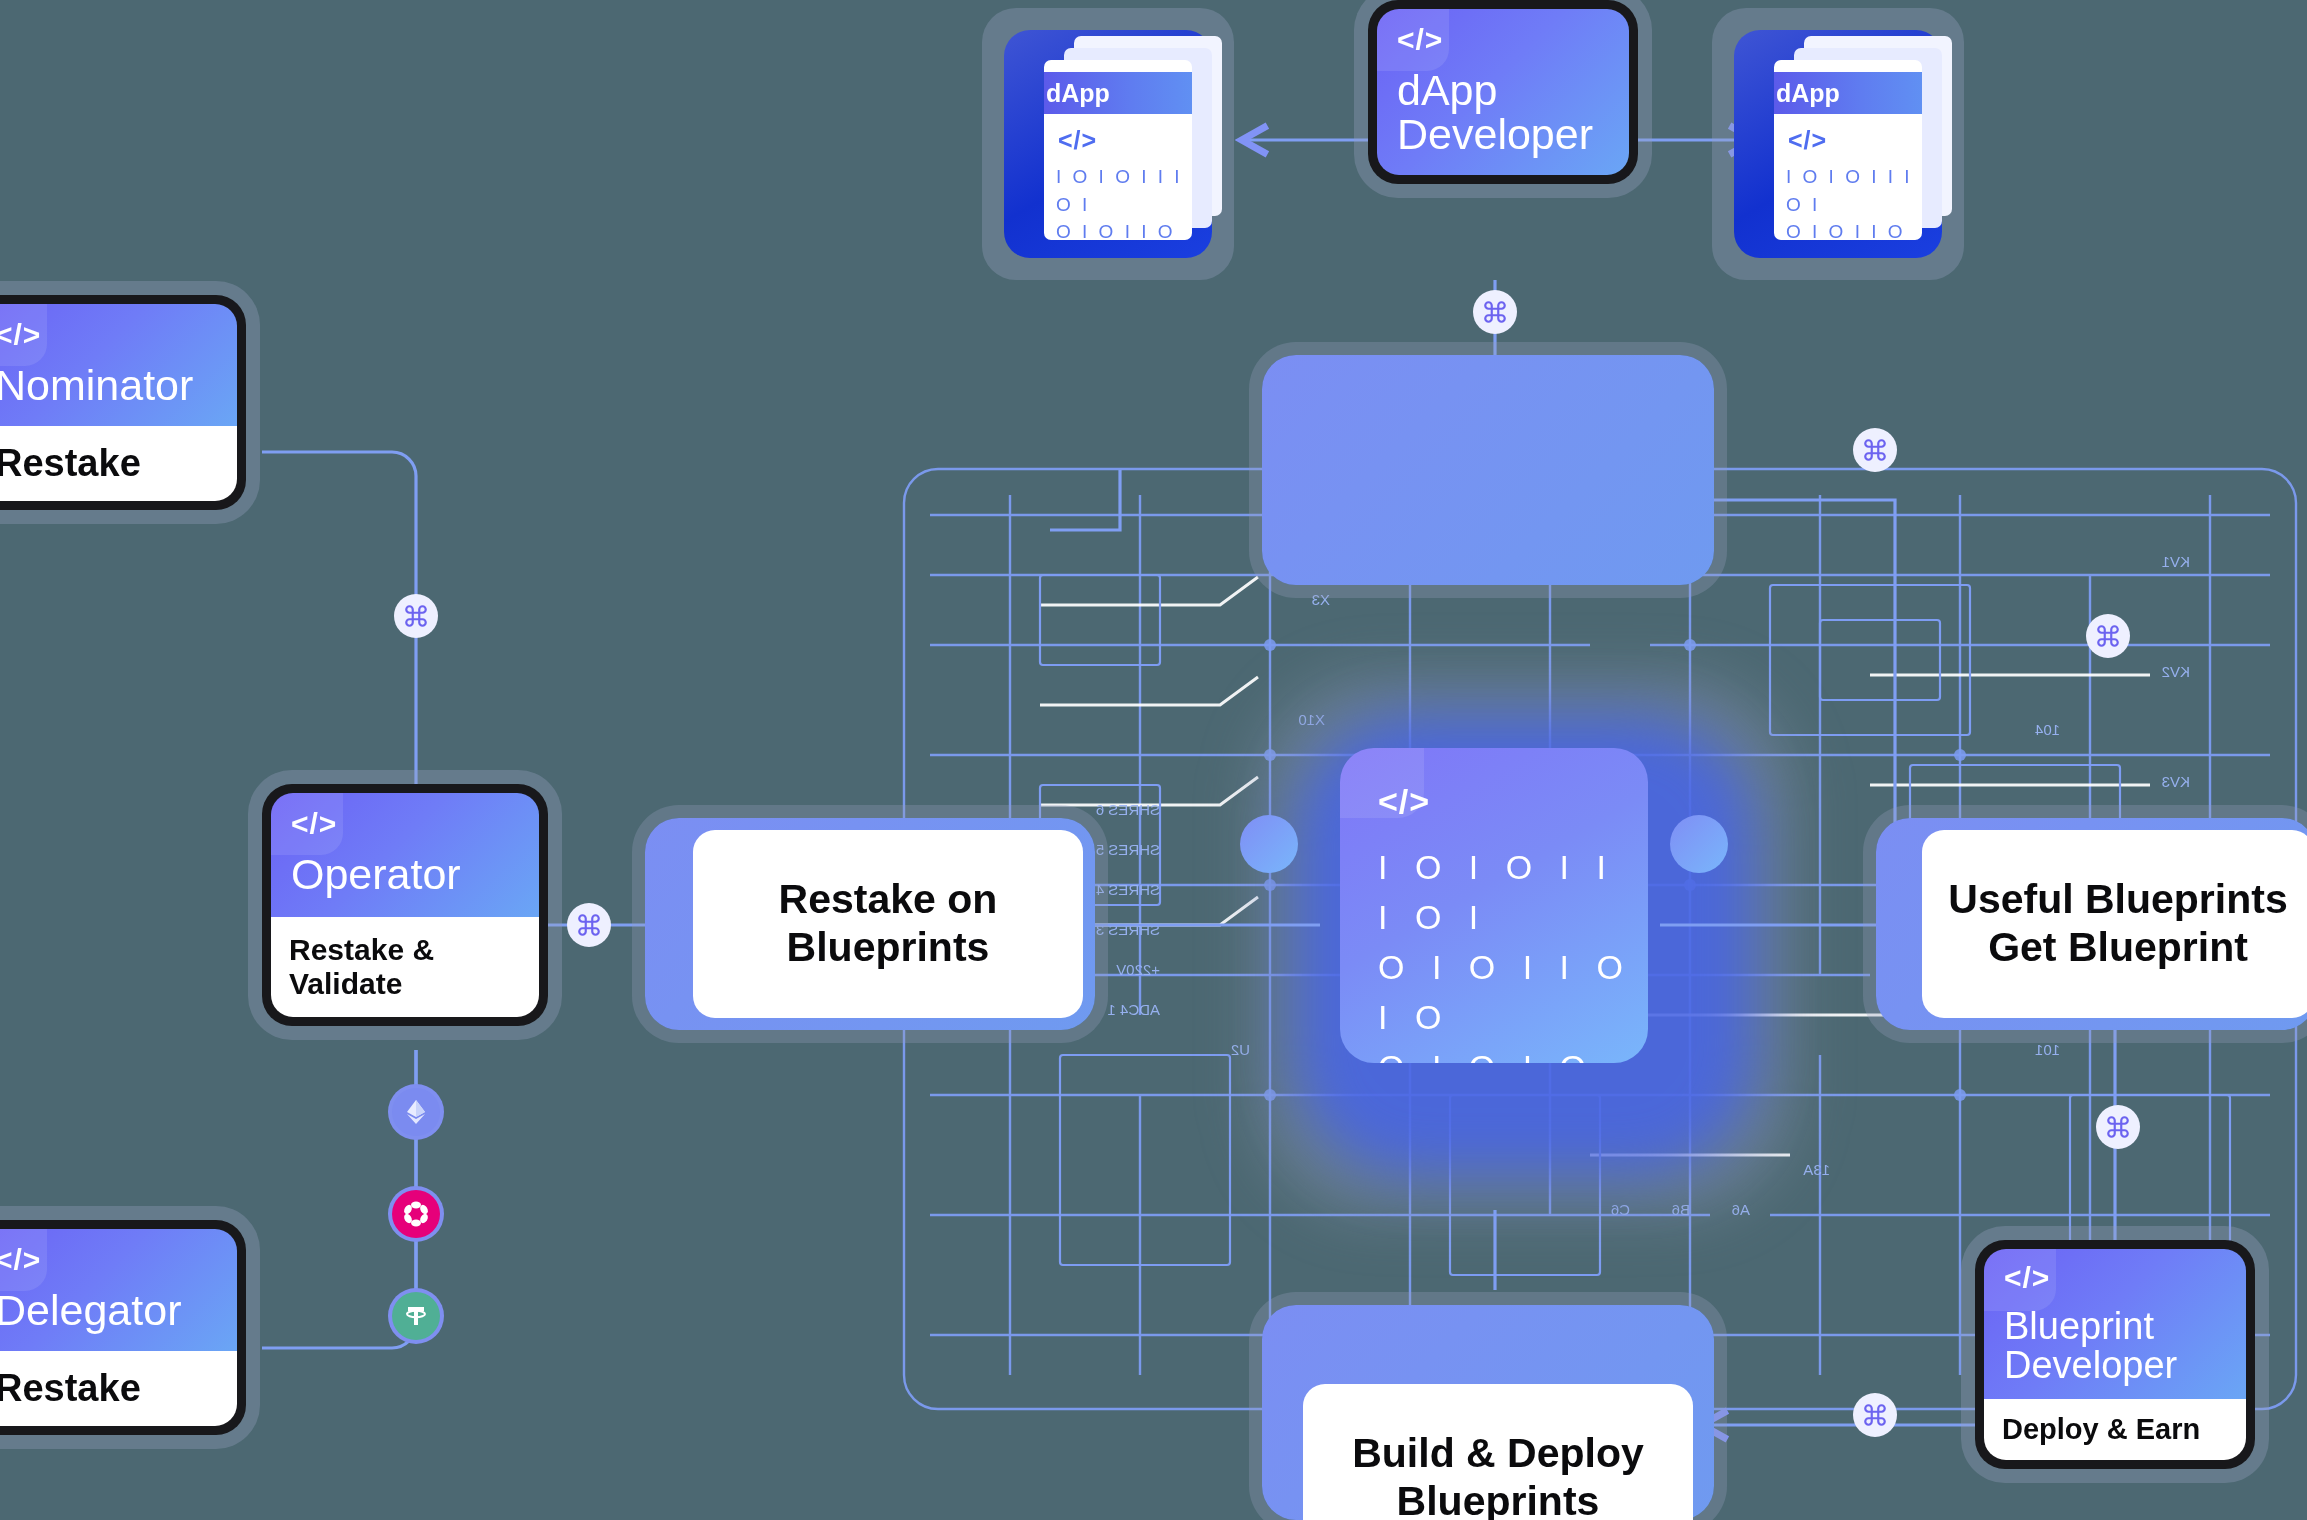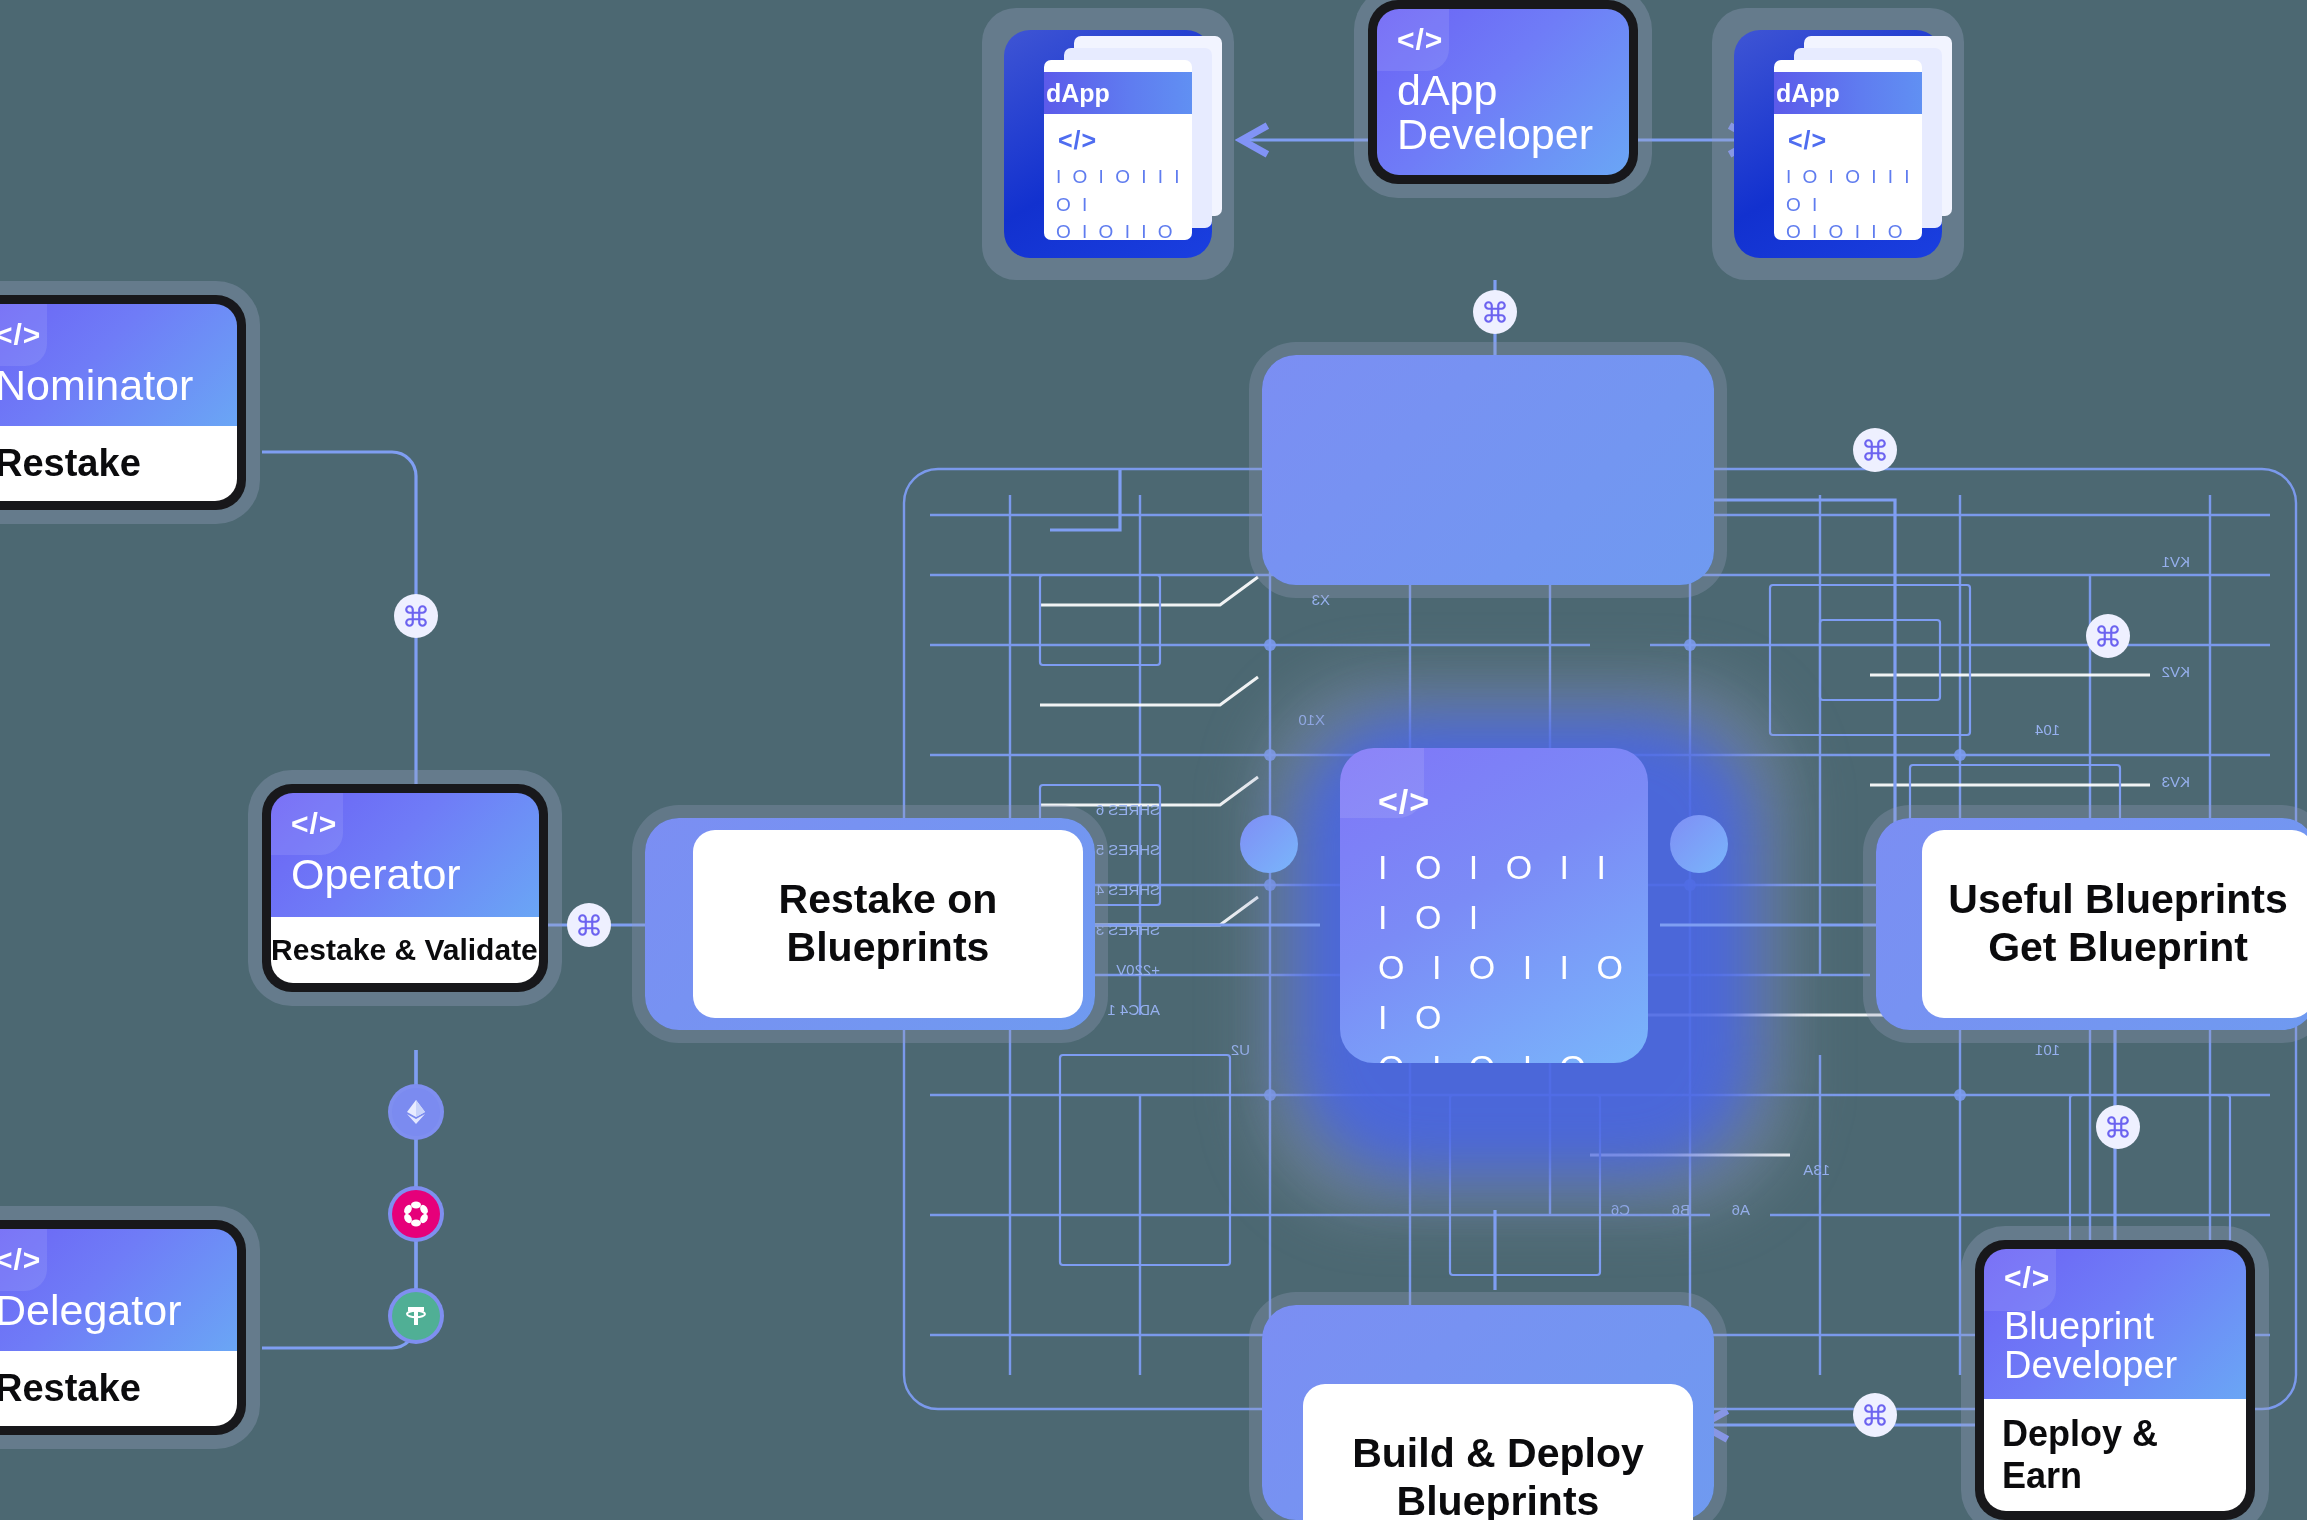--- a/index.html
+++ b/index.html
@@ -235,21 +235,21 @@
       <div class="bot" style="padding:16px 20px;font-size:38px;">Restake</div>
     </div>
   </div>
 
   <div class="actor" style="left:262px;top:784px;width:268px;">
     <div class="inner">
       <div class="top" style="padding:16px 20px 20px 20px;">
         <div class="code">&lt;/&gt;</div>
         <div class="role">Operator</div>
       </div>
-      <div class="bot" style="padding:16px 0;font-size:30px;">Restake &amp; Validate</div>
+      <div class="bot" style="padding:16px 18px;font-size:30px;">Restake &amp; Validate</div>
     </div>
   </div>
 
   <div class="actor" style="left:-34px;top:1220px;width:262px;">
     <div class="inner">
       <div class="top">
         <div class="code">&lt;/&gt;</div>
         <div class="role">Delegator</div>
       </div>
       <div class="bot" style="padding:16px 20px;font-size:38px;">Restake</div>
@@ -258,21 +258,21 @@
 
   <div class="actor" style="left:1975px;top:1240px;width:262px;">
     <div class="inner">
       <div class="top" style="padding:14px 20px 14px 20px;">
         <div class="code">&lt;/&gt;</div>
         <div class="role" style="font-size:38px;">
           <span>Blueprint</span><br>
           <span>Developer</span>
         </div>
       </div>
-      <div class="bot" style="padding:14px 18px;font-size:36px;">Deploy &amp; Earn</div>
+      <div class="bot" style="padding:14px 18px;font-size:29px;">Deploy &amp; Earn</div>
     </div>
   </div>
 
   <div class="steppad" style="left:1262px;top:355px;width:452px;height:230px;"></div>
 
   <div class="steppad" style="left:645px;top:818px;width:450px;height:212px;"></div>
   <div class="stepbox" style="left:693px;top:830px;width:390px;height:188px;font-size:41px;">
     <div>
       <span>Restake on</span><br>
       <span>Blueprints</span>

